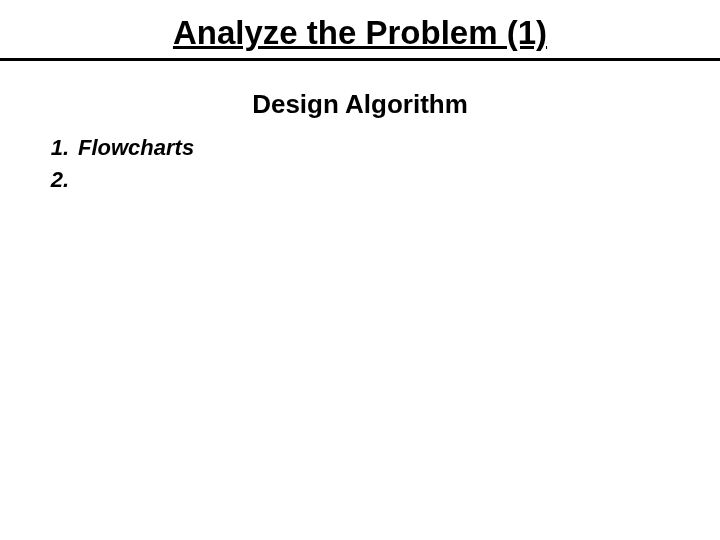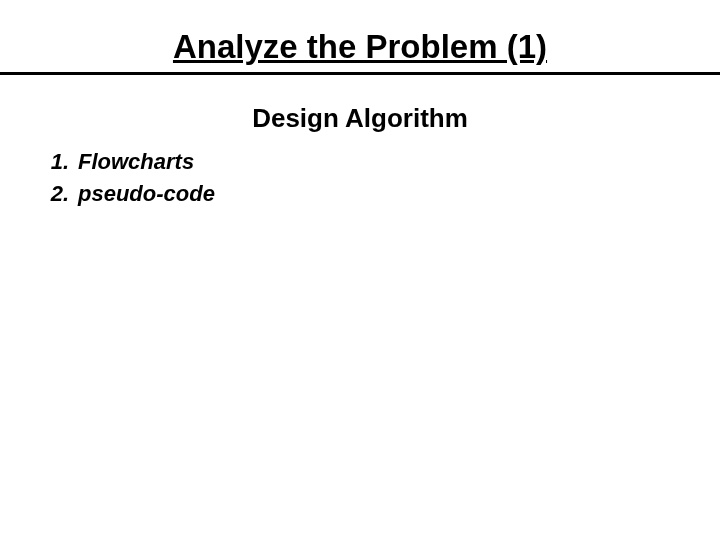--- a/index.html
+++ b/index.html
@@ -16,21 +16,21 @@
       overflow: hidden;
     }
     .slide {
       width: 100%;
       height: 100%;
       padding: 0;
     }
     .title-bar {
       width: 100%;
       border-bottom: 3px solid #000000;
-      padding: 28px 0 6px 0;
+      padding: 14px 0 6px 0;
       text-align: center;
     }
     .title {
       font-size: 33px;
       font-weight: bold;
       text-decoration: underline;
     }
     .content {
       padding: 28px 40px 0 40px;
       text-align: center;
@@ -63,17 +63,16 @@
   </div>
   <div class="content">
     <div class="section-heading">Design Algorithm</div>
     <div class="list">
       <div class="list-item">
         <span class="list-num">1.</span>
         <span>Flowcharts</span>
       </div>
       <div class="list-item">
         <span class="list-num">2.</span>
-        <span>pseudo-code</span>
       </div>
     </div>
   </div>
 </div>
 
 </body></html>

